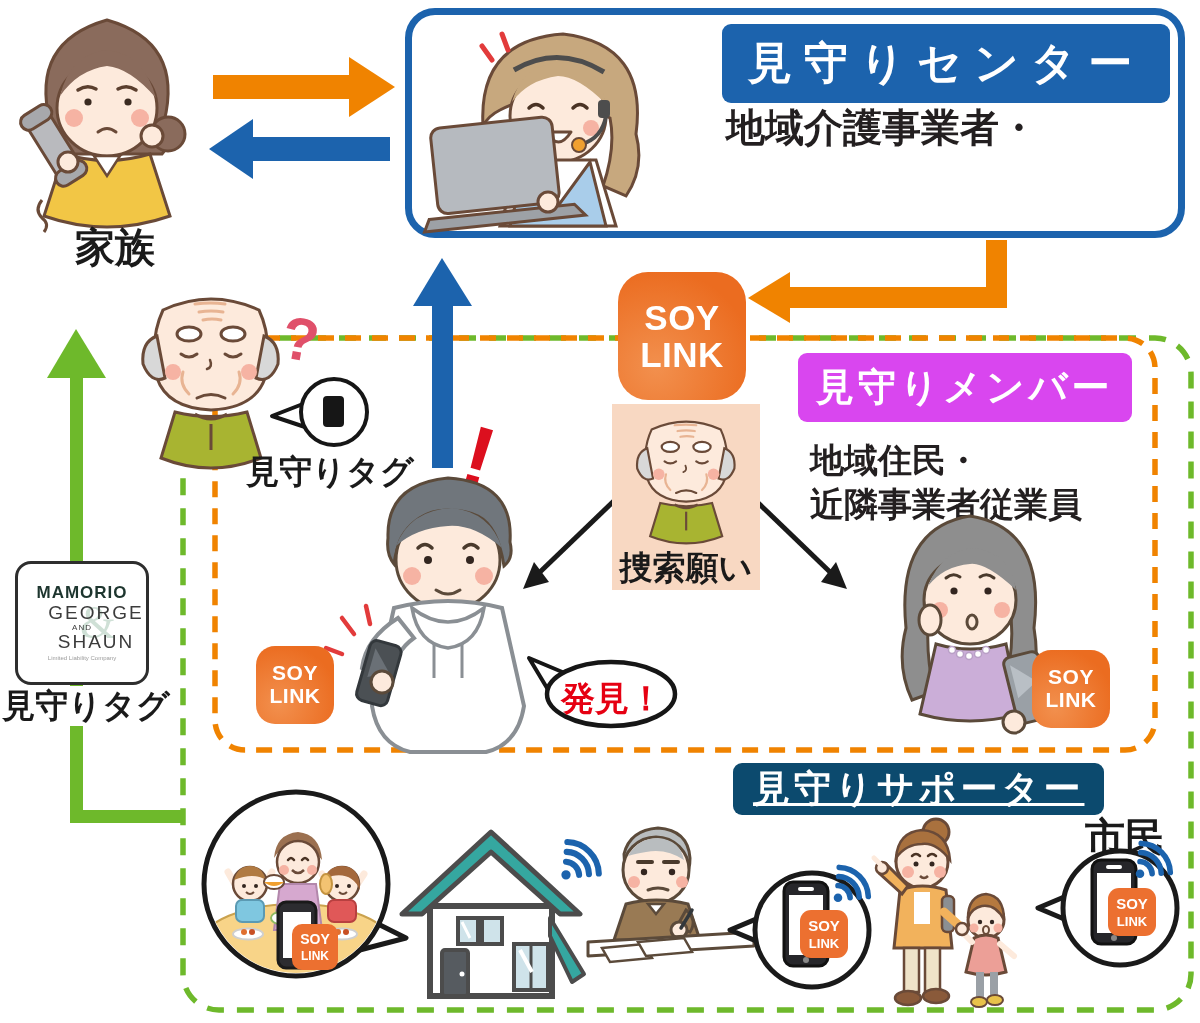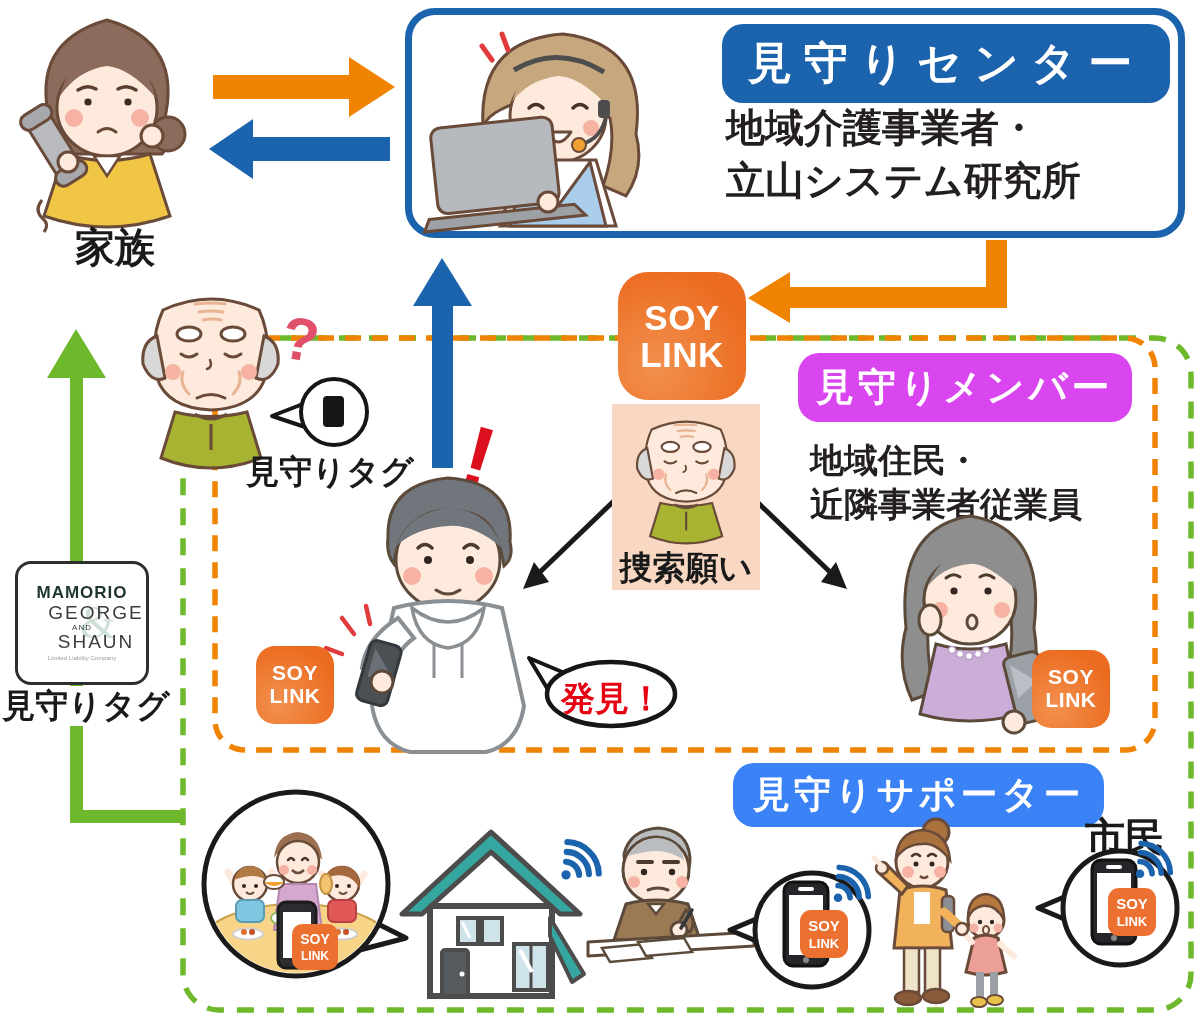--- a/index.html
+++ b/index.html
@@ -1,23 +1,23 @@
 <!DOCTYPE html>
 <html><head>
 <meta charset="utf-8">
 <style>
   html,body{margin:0;padding:0;background:#fff;}
   .canvas{position:relative;width:1200px;height:1023px;background:#fff;overflow:hidden;
           font-family:"Liberation Sans","DejaVu Sans",sans-serif;}
   .abs{position:absolute;}
   svg{display:block;overflow:visible;}
-  .badge{color:#fff;font-weight:bold;border-radius:21px;display:inline-block;white-space:nowrap;}
+  .badge{color:#fff;font-weight:bold;border-radius:9px;display:inline-block;white-space:nowrap;}
   .badge.blue{background:#1c63ad;font-size:44px;letter-spacing:12px;padding:10px 26px;}
   .badge.orange{background:#d946ef;font-size:38px;letter-spacing:4px;padding:9px 18px;}
-  .badge.green{background:#3b82f6;font-size:37px;letter-spacing:4px;padding:7px 20px;}
+  .badge.green{background:#0c4a6e;font-size:37px;letter-spacing:4px;padding:1px 20px;text-decoration:underline;}
   .center-box{left:405px;top:8px;width:780px;height:230px;border:7px solid #1c63ad;border-radius:30px;background:#fff;box-sizing:border-box;}
   .desc{font-weight:bold;font-size:39px;line-height:1.35;color:#231f20;white-space:nowrap;}
   .soylink{display:flex;flex-direction:column;align-items:center;justify-content:center;
            background:radial-gradient(circle at 30% 74%,#f2904e 0%,#eb6c20 75%);
            color:#fff;font-weight:bold;letter-spacing:.5px;}
   .soylink.lg{width:128px;height:128px;border-radius:30px;font-size:35px;line-height:1.06;}
   .soylink.sm{width:78px;height:78px;border-radius:19px;font-size:21px;line-height:1.08;}
   .mark{font-weight:900;line-height:1;}
   .photo{left:612px;top:404px;width:148px;height:186px;background:#f8d8c2;}
   .photo-caption{left:612px;top:546px;width:148px;text-align:center;font-size:33px;font-weight:bold;color:#1a1a1a;}
@@ -133,21 +133,20 @@
     <path d="M98 146 L130 190 L162 146 L178 210 L82 210 Z" fill="#a9cdea" stroke="#6a4a38" stroke-width="3"></path>
     <g transform="rotate(-6 70 150)">
       <rect x="6" y="106" width="122" height="86" rx="10" fill="#b6babf" stroke="#6a4a38" stroke-width="3"></rect>
       <path d="M-4 196 L142 196 L152 208 L-10 208 Z" fill="#9da1a6" stroke="#6a4a38" stroke-width="3"></path>
     </g>
     <circle cx="120" cy="186" r="10" fill="#fdeadc" stroke="#6a4a38" stroke-width="3"></circle>
   </svg>
   <div class="abs badge blue" style="left:722px;top:24px">見守りセンター</div>
   <div class="abs desc" style="left:726px;top:102px">
     <div>地域介護事業者・</div>
-    <div>立山システム研究所</div>
   </div>
 
   <div class="abs soylink lg" style="left:618px;top:272px">
     <span>SOY</span>
     <span>LINK</span>
   </div>
 
   <svg class="abs" style="left:133px;top:280px" width="155" height="200" viewBox="0 0 155 200">
     <g id="elder-fig">
       <path d="M30 30 Q78 8 126 30 Q140 60 132 98 Q122 128 78 130 Q34 128 24 98 Q16 60 30 30 Z" fill="#fdeadc" stroke="#6a4a38" stroke-width="3"></path>

